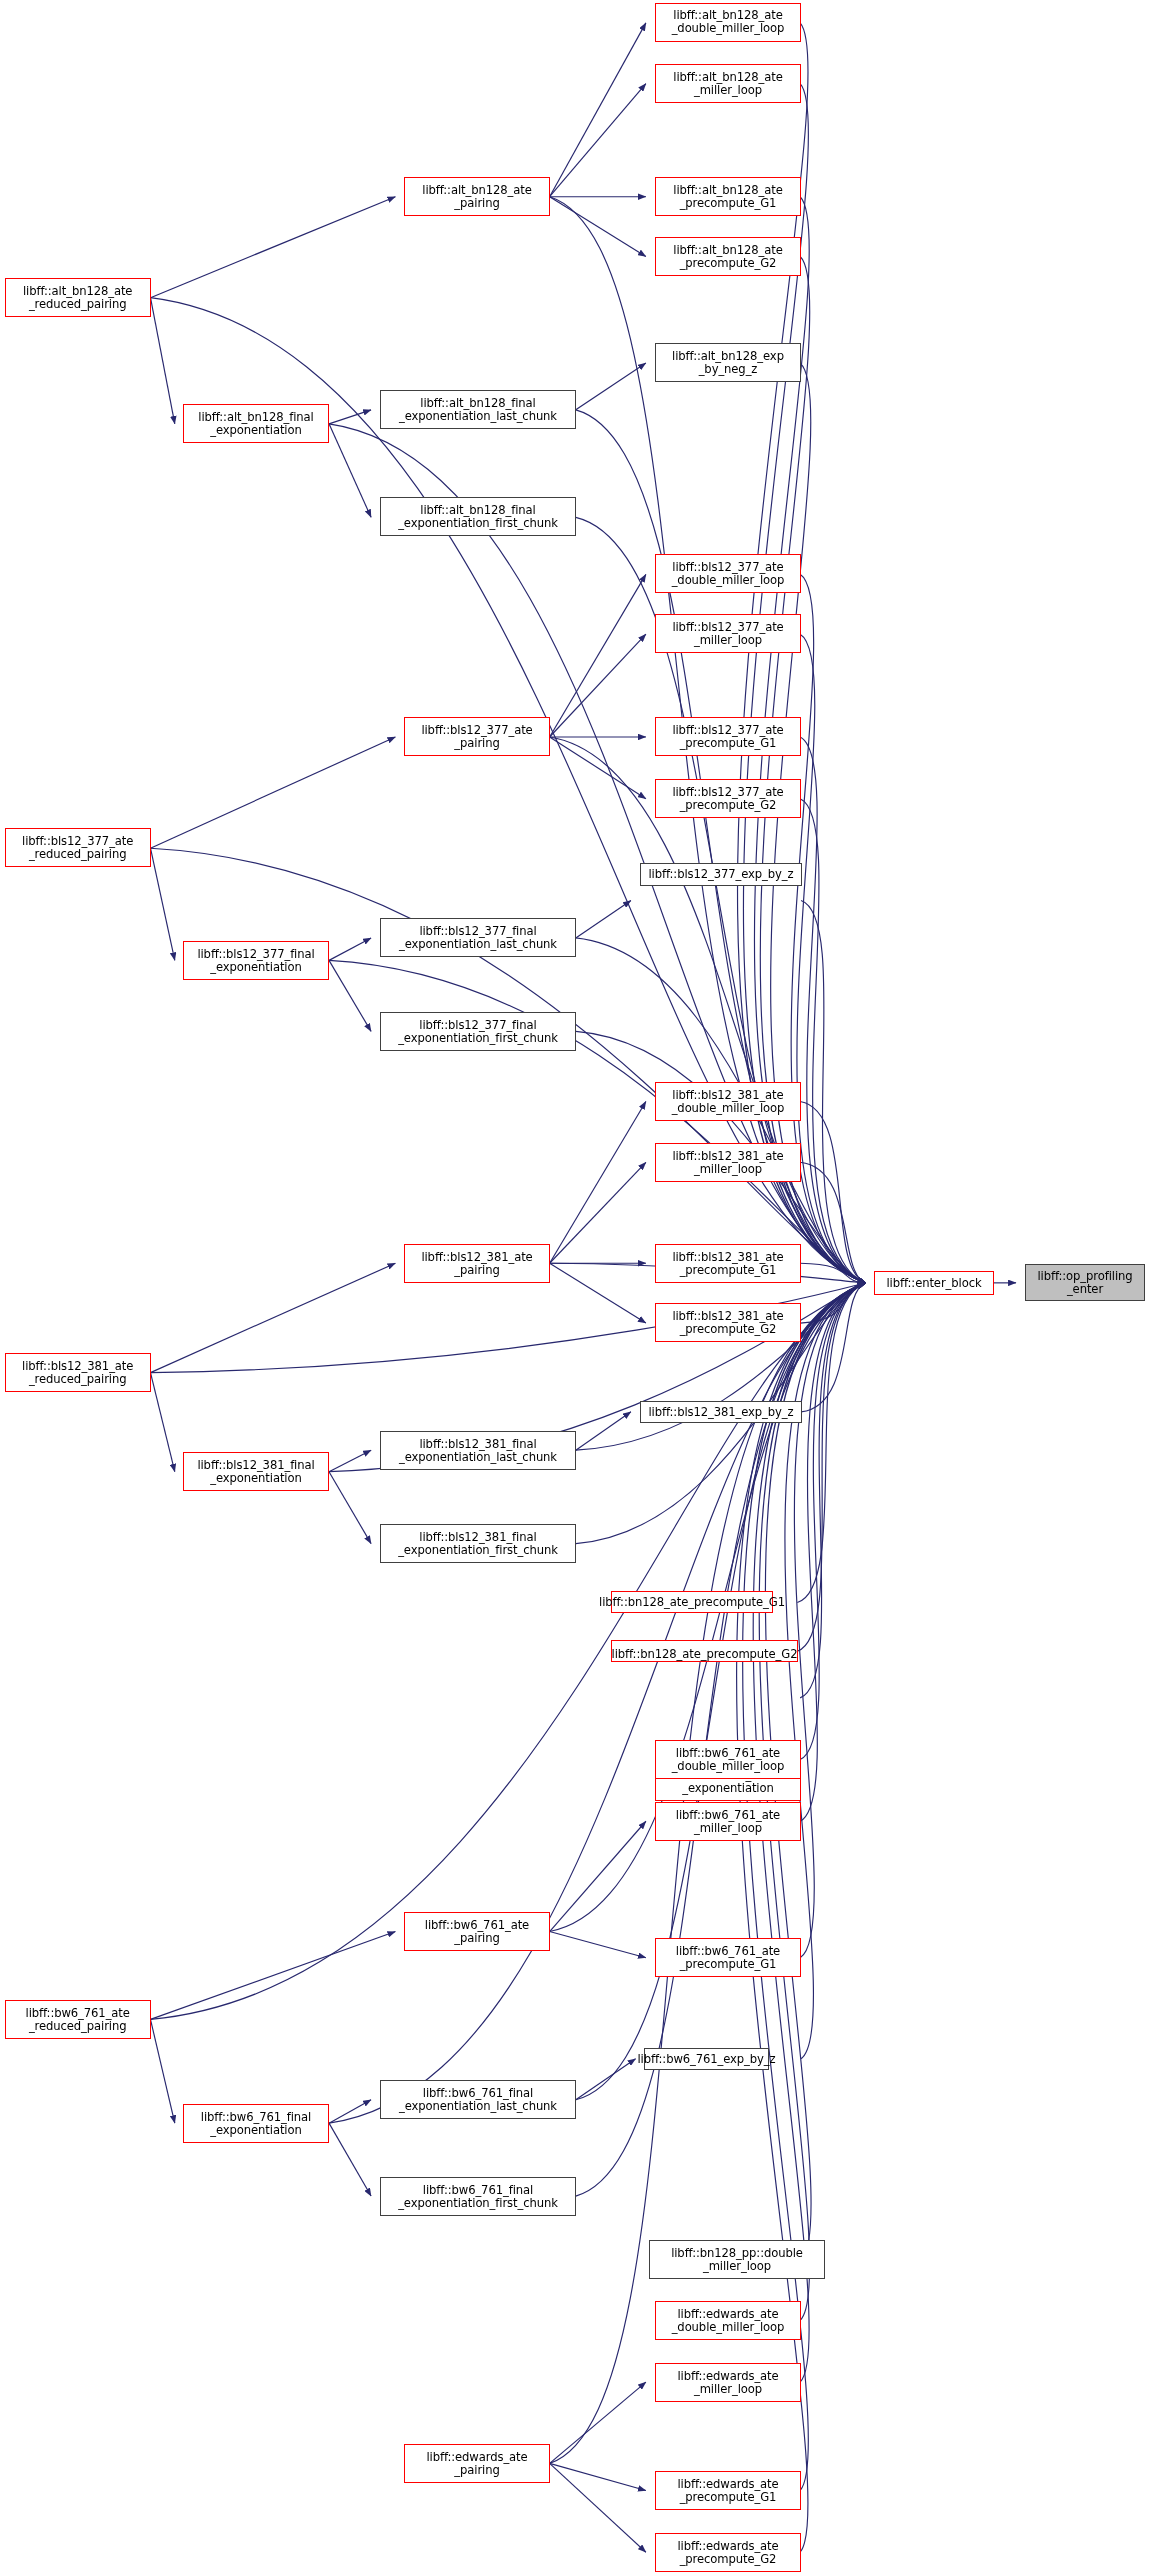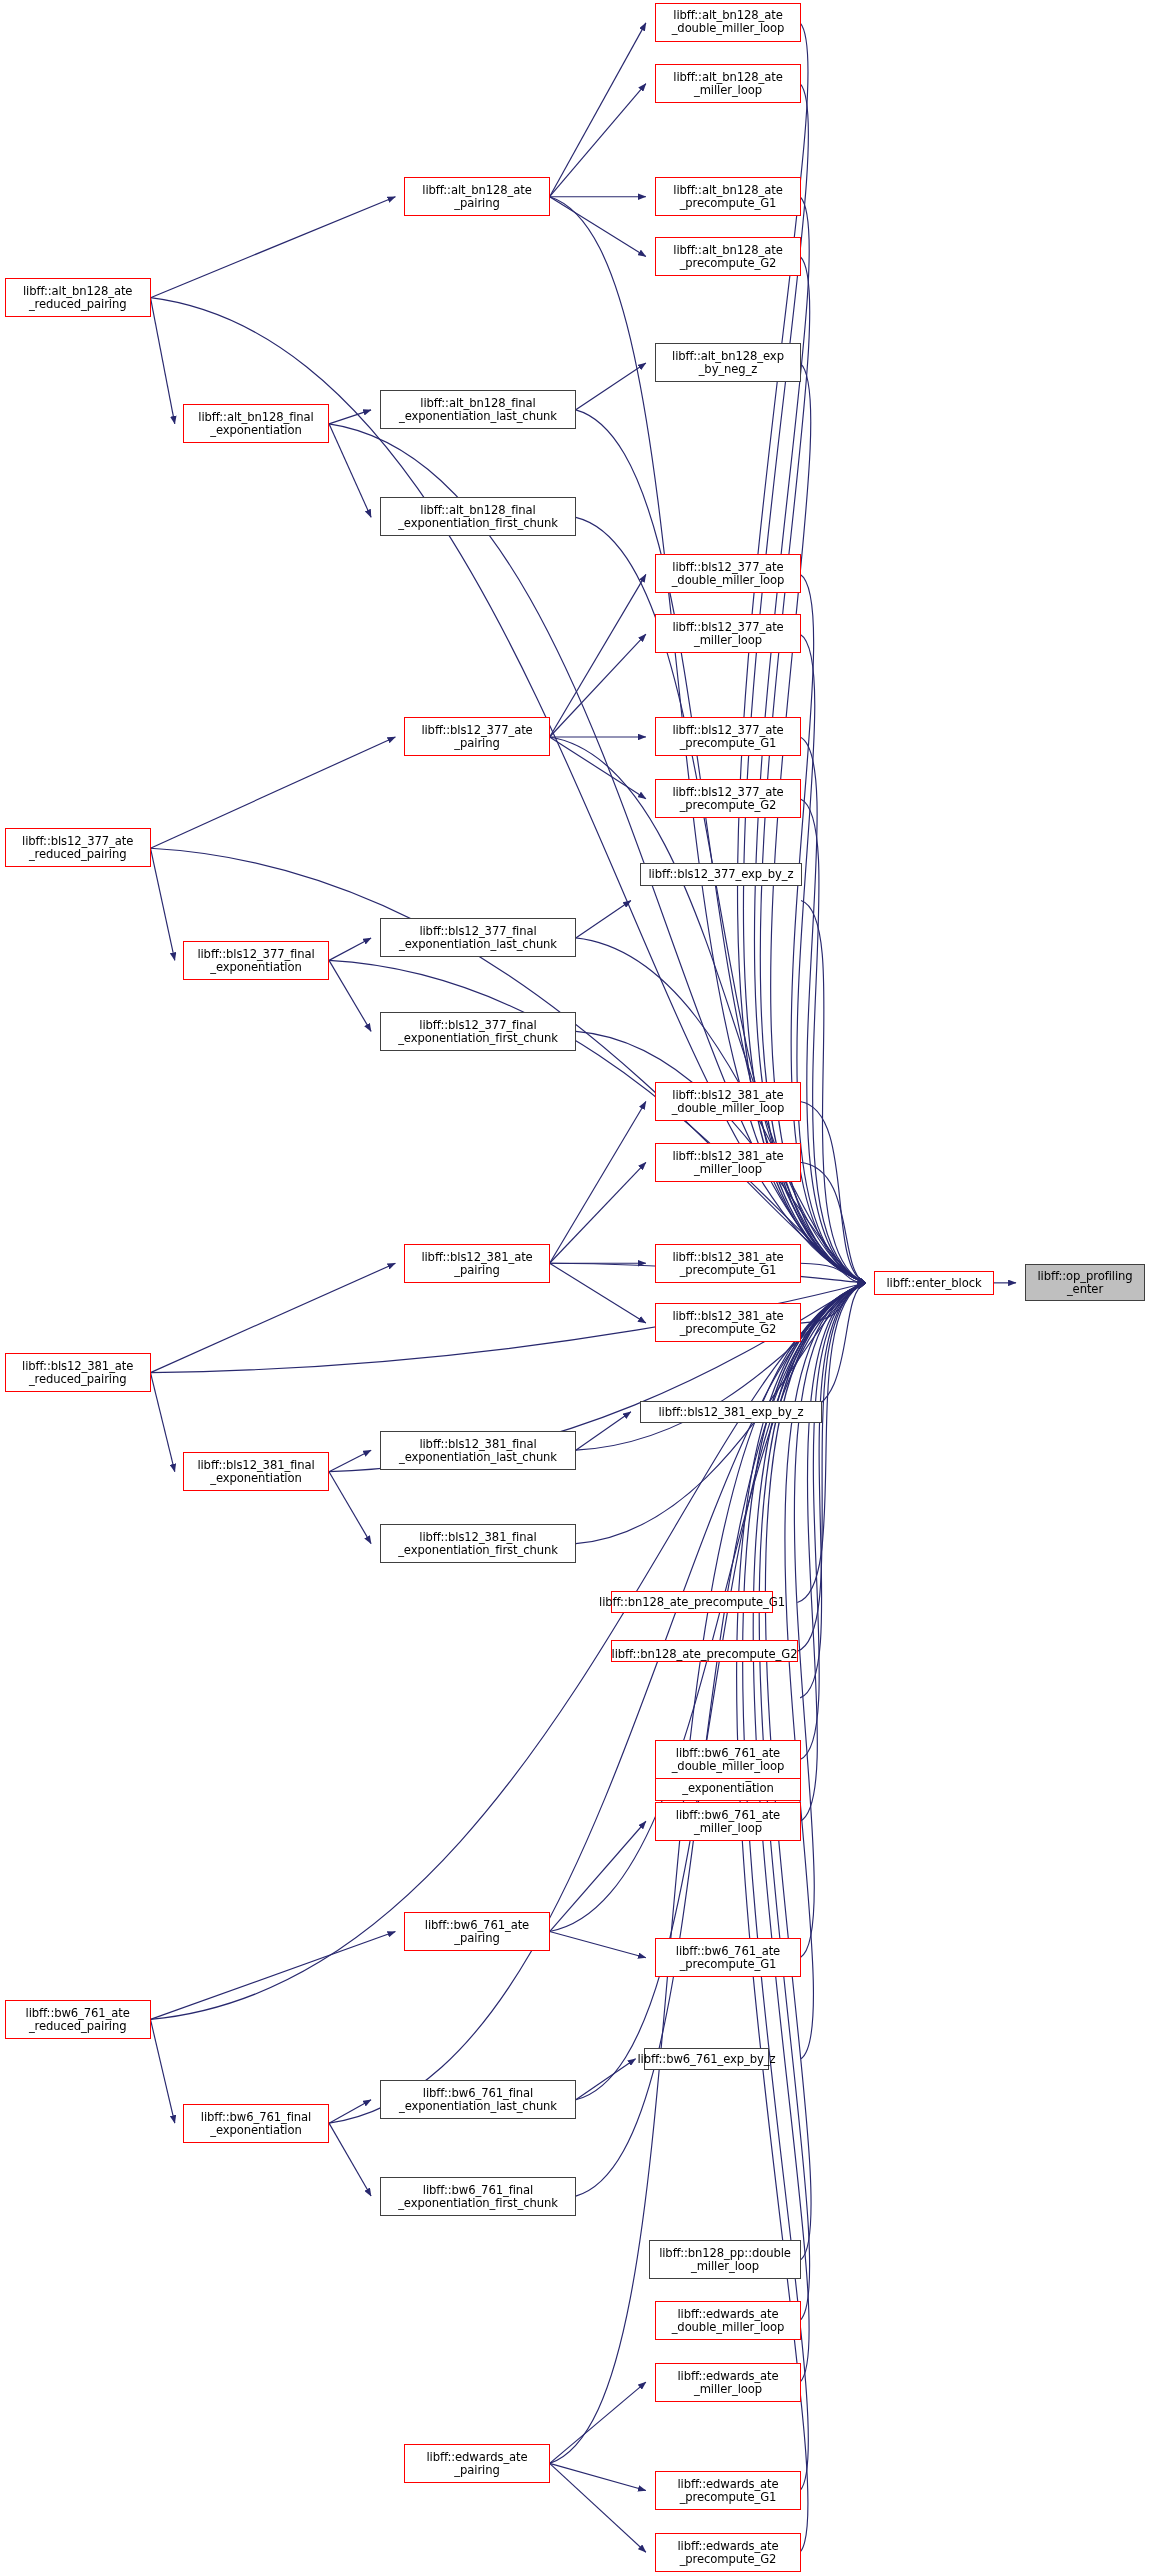--- a/index.html
+++ b/index.html
@@ -160,21 +160,21 @@
       <div class="node red" style="left: 655px; top: 1143px; width: 146px; height: 39px;"><span>libff::bls12_381_ate
 _miller_loop</span></div>
       <div class="node red" style="left: 404px; top: 1244px; width: 146px; height: 39px;"><span>libff::bls12_381_ate
 _pairing</span></div>
       <div class="node red" style="left: 655px; top: 1244px; width: 146px; height: 39px;"><span>libff::bls12_381_ate
 _precompute_G1</span></div>
       <div class="node red" style="left: 655px; top: 1303px; width: 146px; height: 39px;"><span>libff::bls12_381_ate
 _precompute_G2</span></div>
       <div class="node red" style="left: 4.7px; top: 1353px; width: 146px; height: 39px;"><span>libff::bls12_381_ate
 _reduced_pairing</span></div>
-      <div class="node black" style="left: 640px; top: 1401px; width: 182px; height: 22.4px;"><span>libff::bls12_381_exp_by_z</span></div>
+      <div class="node black" style="left: 640px; top: 1401px; width: 162px; height: 22.4px;"><span>libff::bls12_381_exp_by_z</span></div>
       <div class="node black" style="left: 380px; top: 1431px; width: 196px; height: 39px;"><span>libff::bls12_381_final
 _exponentiation_last_chunk</span></div>
       <div class="node red" style="left: 183px; top: 1452px; width: 146px; height: 39px;"><span>libff::bls12_381_final
 _exponentiation</span></div>
       <div class="node black" style="left: 380px; top: 1524px; width: 196px; height: 39px;"><span>libff::bls12_381_final
 _exponentiation_first_chunk</span></div>
       <div class="node red" style="left: 611px; top: 1591px; width: 162px; height: 22.4px;"><span>libff::bn128_ate_precompute_G1</span></div>
       <div class="node red" style="left: 611px; top: 1640px; width: 187px; height: 22.4px; align-items: flex-end;"><span>libff::bn128_ate_precompute_G2</span></div>
       <div class="node red" style="left: 655px; top: 1762px; width: 146px; height: 39px;"><span>libff::bn128_final
 _exponentiation</span></div>
@@ -188,21 +188,21 @@
 _precompute_G1</span></div>
       <div class="node red" style="left: 4.7px; top: 2000px; width: 146px; height: 39px;"><span>libff::bw6_761_ate
 _reduced_pairing</span></div>
       <div class="node black" style="left: 644px; top: 2048px; width: 125px; height: 22.4px;"><span>libff::bw6_761_exp_by_z</span></div>
       <div class="node black" style="left: 380px; top: 2080px; width: 196px; height: 39px;"><span>libff::bw6_761_final
 _exponentiation_last_chunk</span></div>
       <div class="node red" style="left: 183px; top: 2104px; width: 146px; height: 39px;"><span>libff::bw6_761_final
 _exponentiation</span></div>
       <div class="node black" style="left: 380px; top: 2177px; width: 196px; height: 39px;"><span>libff::bw6_761_final
 _exponentiation_first_chunk</span></div>
-      <div class="node black" style="left: 649px; top: 2240px; width: 152px; height: 39px;"><span>libff::bn128_pp::double
+      <div class="node black" style="left: 649px; top: 2240px; width: 176px; height: 39px;"><span>libff::bn128_pp::double
 _miller_loop</span></div>
       <div class="node red" style="left: 655px; top: 2301px; width: 146px; height: 39px;"><span>libff::edwards_ate
 _double_miller_loop</span></div>
       <div class="node red" style="left: 655px; top: 2363px; width: 146px; height: 39px;"><span>libff::edwards_ate
 _miller_loop</span></div>
       <div class="node red" style="left: 404px; top: 2444px; width: 146px; height: 39px;"><span>libff::edwards_ate
 _pairing</span></div>
       <div class="node red" style="left: 655px; top: 2471px; width: 146px; height: 39px;"><span>libff::edwards_ate
 _precompute_G1</span></div>
       <div class="node red" style="left: 655px; top: 2533px; width: 146px; height: 39px;"><span>libff::edwards_ate

